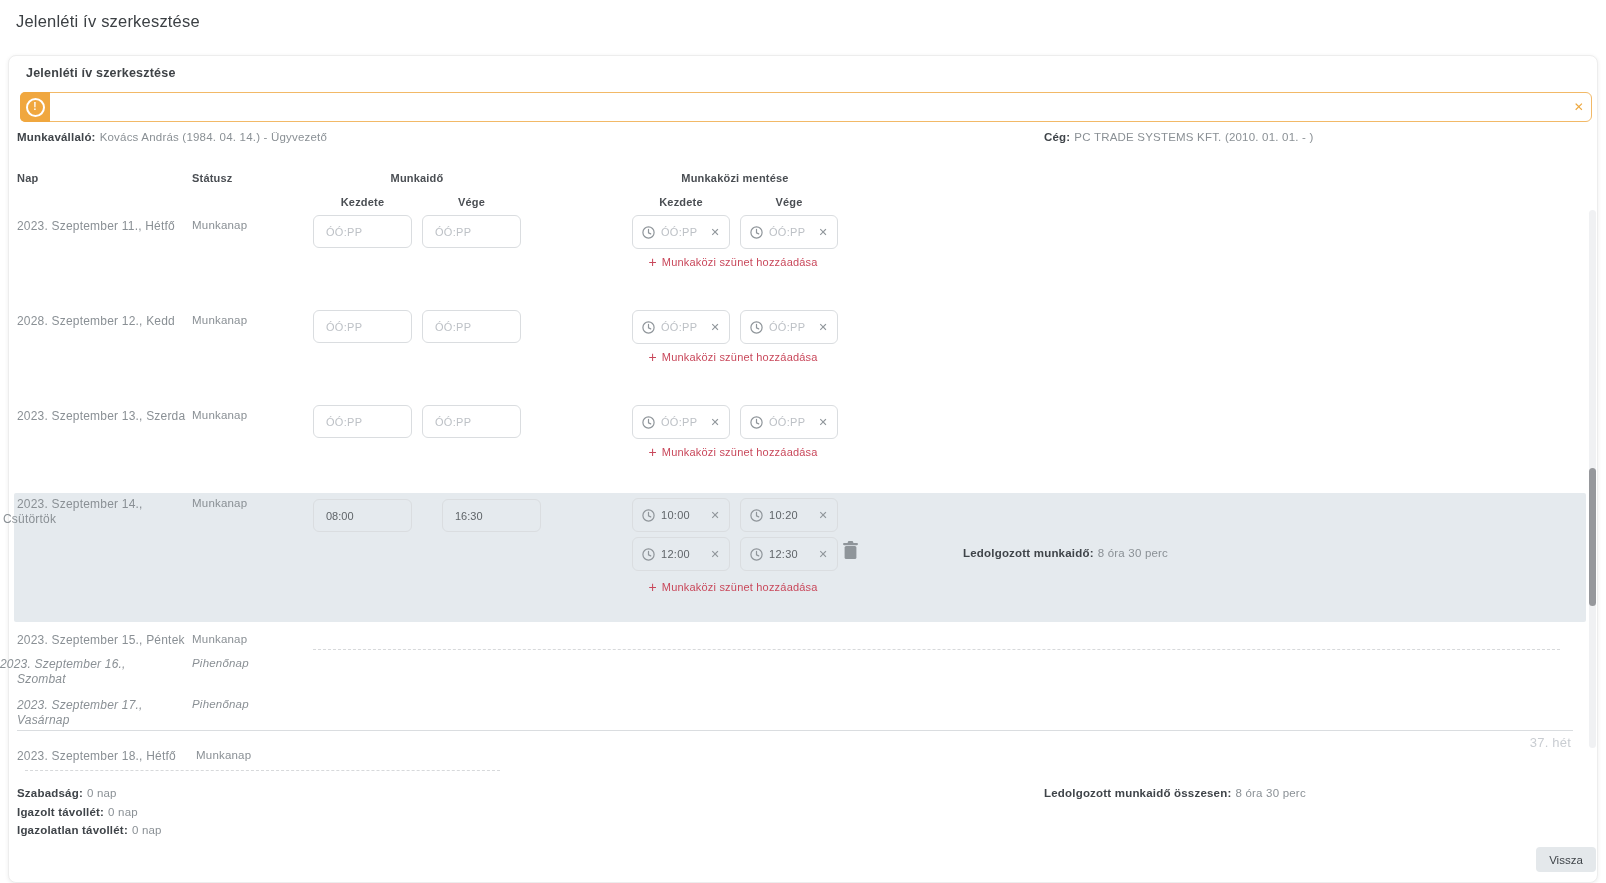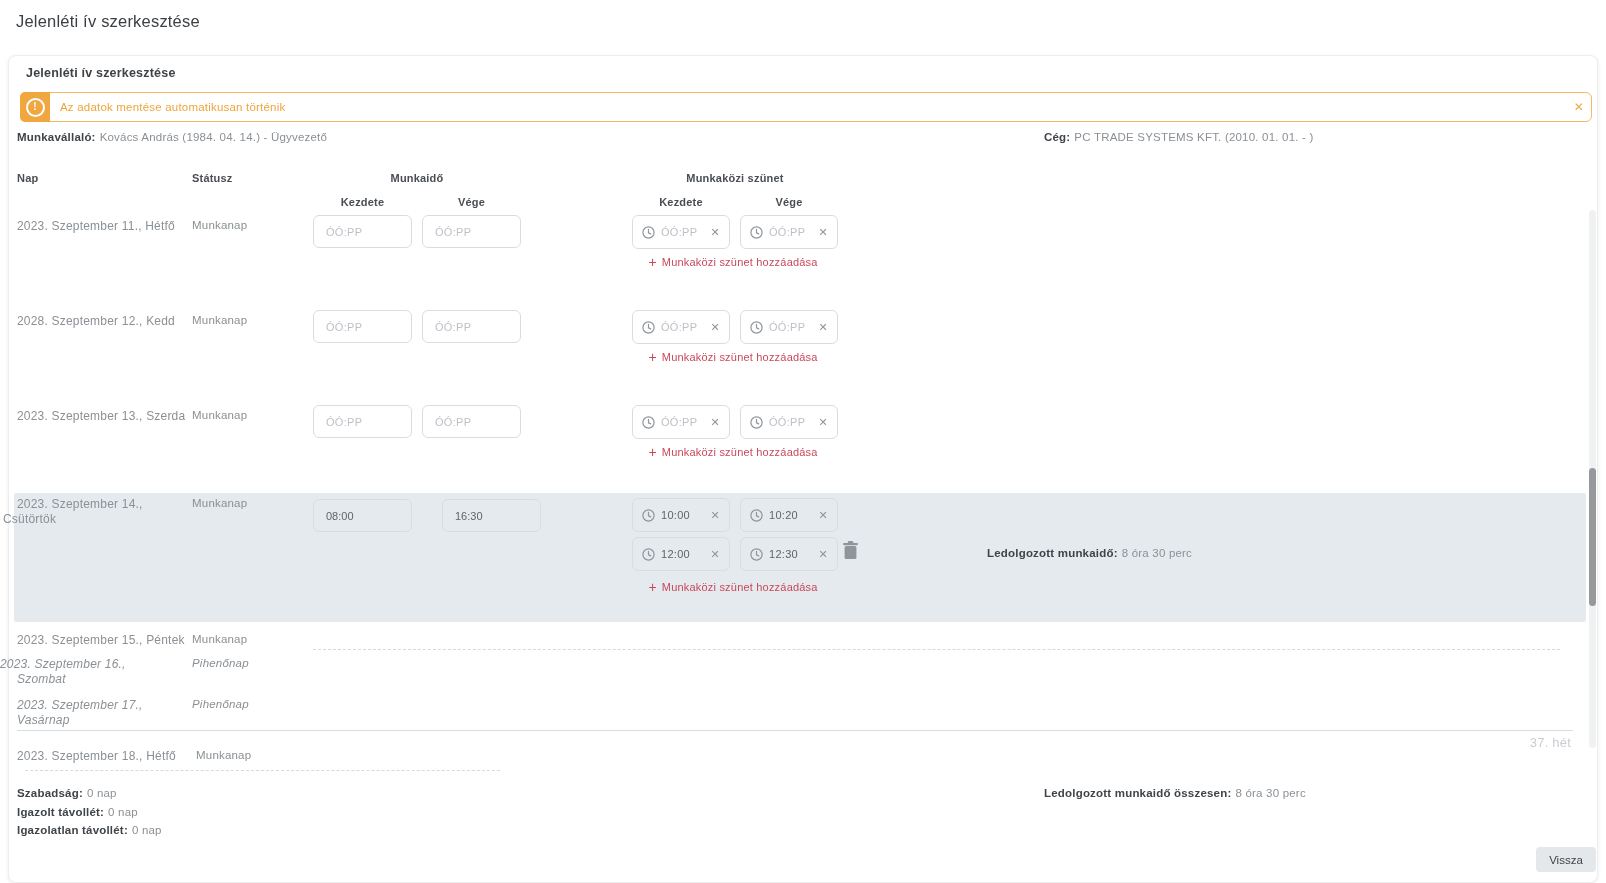--- a/index.html
+++ b/index.html
@@ -77,34 +77,33 @@
 
   <div class="abs page-title">Jelenléti ív szerkesztése</div>
 
   <div class="abs card"></div>
   <div class="abs card-heading">Jelenléti ív szerkesztése</div>
 
   <div class="abs banner"></div>
   <div class="abs banner-iconbox">
     <span class="banner-circle">!</span>
   </div>
-  <div class="abs banner-msg">Az adatok mentése automatikusan történik</div>
   <div class="abs banner-close">✕</div>
 
   <div class="abs info-line" style="left:17px;">
     <span class="lbl-b">Munkavállaló:</span><span class="val">Kovács András (1984. 04. 14.) - Ügyvezető</span>
   </div>
   <div class="abs info-line" style="left:1044px;">
     <span class="lbl-b">Cég:</span><span class="val">PC TRADE SYSTEMS KFT. (2010. 01. 01. - )</span>
   </div>
 
   <div class="abs th" style="left:17px;top:172px;">Nap</div>
   <div class="abs th" style="left:192px;top:172px;">Státusz</div>
   <div class="abs th center" style="left:313px;top:172px;width:208px;">Munkaidő</div>
-  <div class="abs th center" style="left:632px;top:172px;width:206px;">Munkaközi szünet</div>
+  <div class="abs th center" style="left:632px;top:172px;width:206px;">Munkaközi mentése</div>
   <div class="abs th center" style="left:313px;top:196px;width:99px;">Kezdete</div>
   <div class="abs th center" style="left:422px;top:196px;width:99px;">Vége</div>
   <div class="abs th center" style="left:632px;top:196px;width:98px;">Kezdete</div>
   <div class="abs th center" style="left:740px;top:196px;width:98px;">Vége</div>
 
   <div class="abs day" style="left:17px;top:219px;">2023. Szeptember 11., Hétfő</div>
   <div class="abs status" style="left:192px;top:219px;">Munkanap</div>
   <input class="tinput" style="left: 313px; top: 215px;" placeholder="ÓÓ:PP">
   <input class="tinput" style="left: 422px; top: 215px;" placeholder="ÓÓ:PP">
   <div class="chip" style="left:632px;top:215px;">
@@ -214,21 +213,21 @@
     <span class="chip-x">✕</span>
   </div>
   <svg class="trash" width="15" height="19" viewBox="0 0 15 19">
     <rect x="1.6" y="5" width="11.8" height="13" rx="1.6" fill="#8f959a"></rect>
     <rect x="0" y="2" width="15" height="2.2" rx="1.1" fill="#8f959a"></rect>
     <rect x="4.8" y="0" width="5.4" height="2.4" rx="1.2" fill="#8f959a"></rect>
   </svg>
   <div class="addlink" style="top:579px;">
     <span class="plus">+</span><span>Munkaközi szünet hozzáadása</span>
   </div>
-  <div class="abs worked" style="left:987px;top:547px;">
+  <div class="abs worked" style="left:963px;top:547px;">
     <span class="lbl-b">Ledolgozott munkaidő:</span><span class="val">8 óra 30 perc</span>
   </div>
 
   <div class="abs day" style="left:17px;top:633px;">2023. Szeptember 15., Péntek</div>
   <div class="abs status" style="left:192px;top:633px;">Munkanap</div>
   <div class="abs ghost" style="left:313px;top:649px;width:1247px;"></div>
 
   <div class="abs day it" style="left:0;top:657px;">2023. Szeptember 16.,</div>
   <div class="abs day it" style="left:17px;top:672px;">Szombat</div>
   <div class="abs status it" style="left:192px;top:657px;">Pihenőnap</div>

